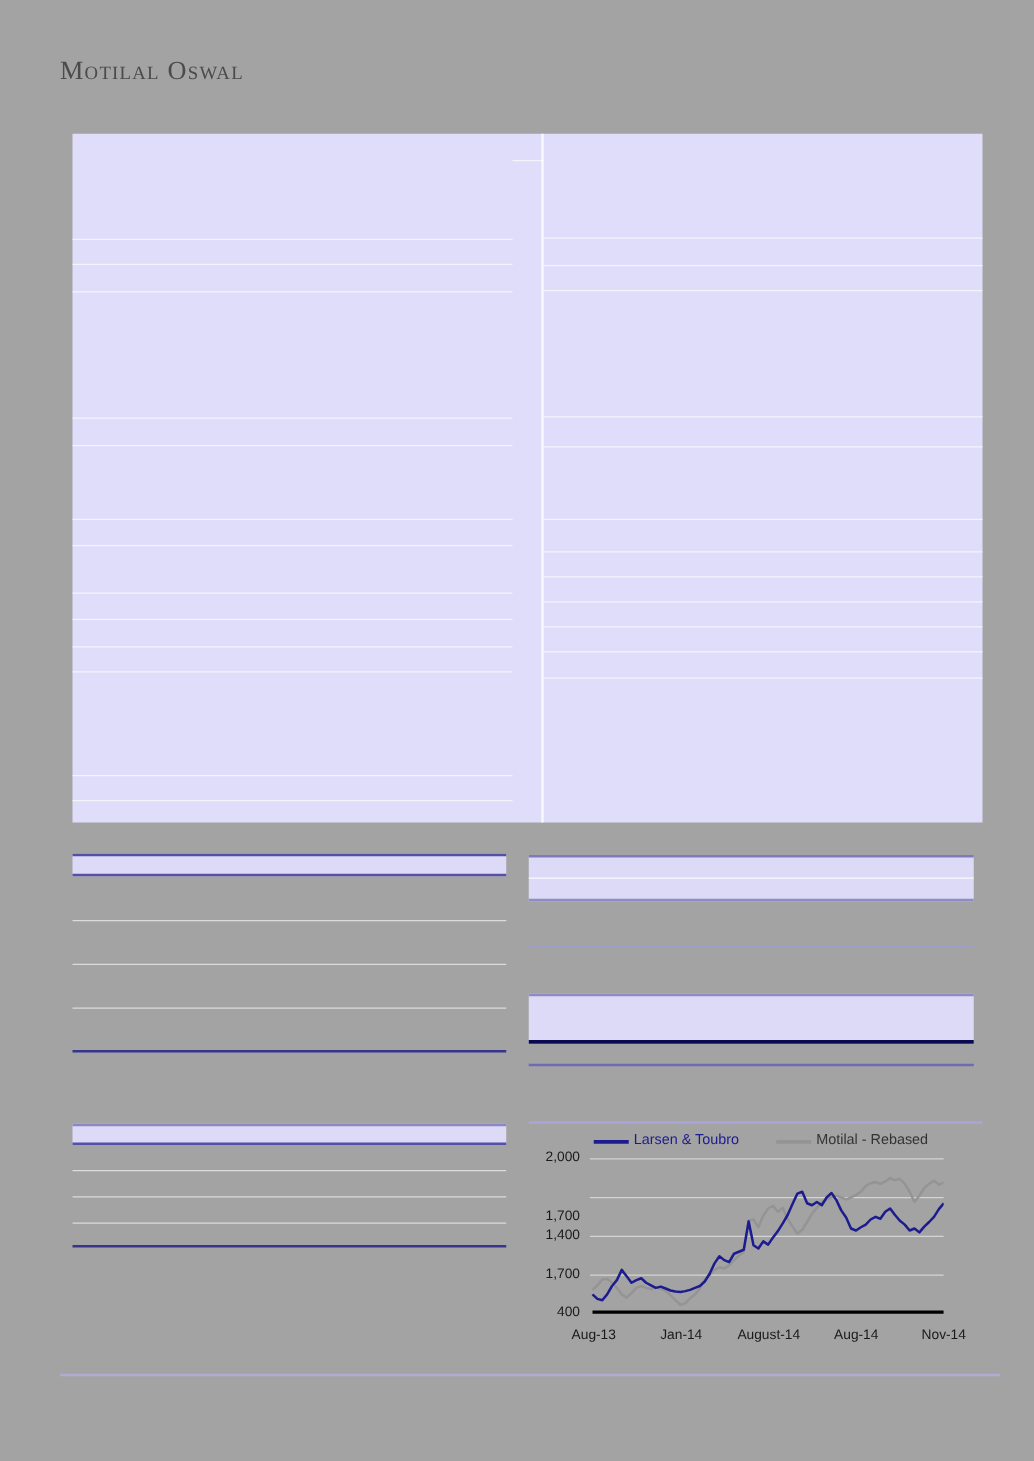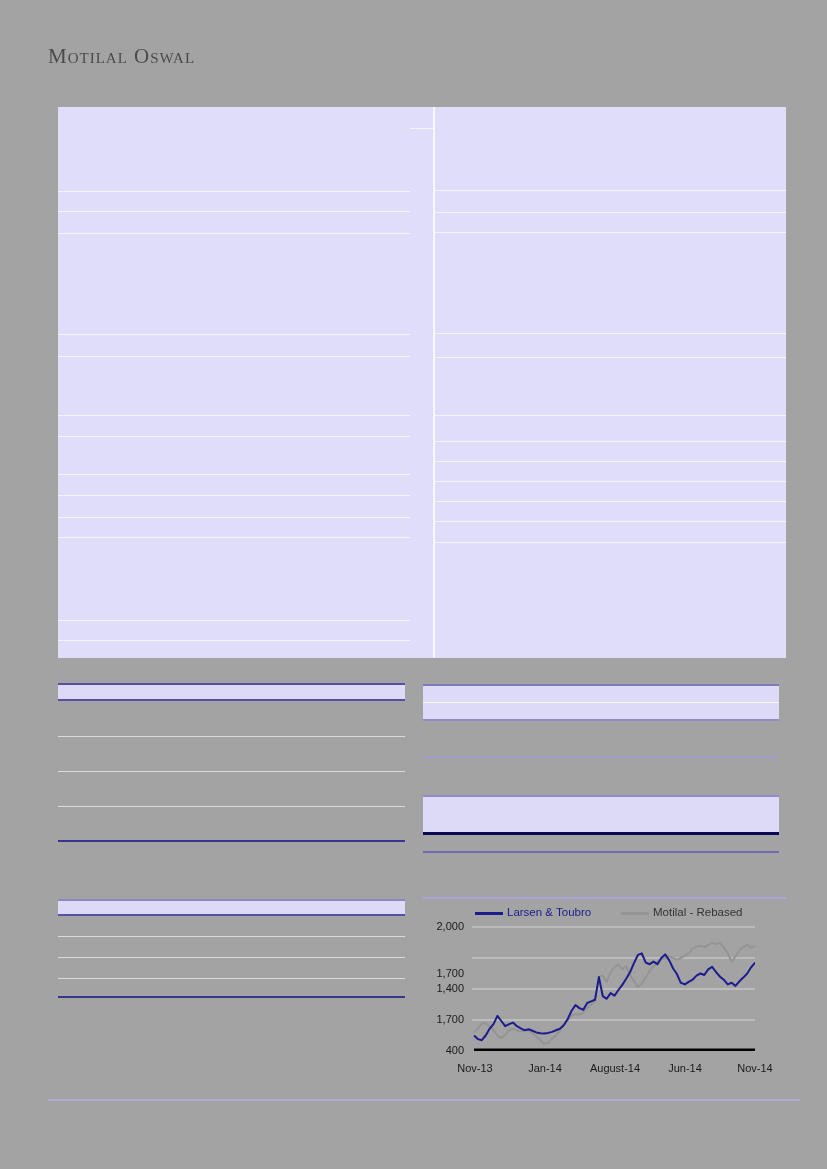--- a/index.html
+++ b/index.html
@@ -106,24 +106,24 @@
   <div class="legend-label navy" style="left:507px;">Larsen &amp; Toubro</div>
   <div class="legend-swatch" style="left:621px;top:912px;width:28px;background:#949494;"></div>
   <div class="legend-label gray" style="left:653px;">Motilal - Rebased</div>
 
   <div class="ytick" style="top:920px;">2,000</div>
   <div class="ytick" style="top:967px;text-align:right;">1,700</div>
   <div class="ytick" style="top:982px;">1,400</div>
   <div class="ytick" style="top:1013px;">1,700</div>
   <div class="ytick" style="top:1044px;">400</div>
 
-  <div class="xtick" style="left:447px;">Nov-13</div>
+  <div class="xtick" style="left:447px;">Aug-13</div>
   <div class="xtick" style="left:517px;">Jan-14</div>
   <div class="xtick" style="left:587px;">August-14</div>
-  <div class="xtick" style="left:657px;">Jun-14</div>
+  <div class="xtick" style="left:657px;">Aug-14</div>
   <div class="xtick" style="left:727px;">Nov-14</div>
 
   <svg class="chart-svg" width="283" height="132" viewBox="0 0 283 132">
       <line x1="0" y1="6" x2="283" y2="6" stroke="#d4d4d4" stroke-width="1"></line>
       <line x1="0" y1="37" x2="283" y2="37" stroke="#d4d4d4" stroke-width="1"></line>
       <line x1="0" y1="68" x2="283" y2="68" stroke="#d4d4d4" stroke-width="1"></line>
       <line x1="0" y1="99" x2="283" y2="99" stroke="#d4d4d4" stroke-width="1"></line>
       <line x1="2" y1="128.7" x2="283" y2="128.7" stroke="#000000" stroke-width="2.6"></line>
       <polyline points="2.0,110.9 5.9,107.3 9.8,102.6 13.7,102.1 17.6,105.2 21.5,109.3 25.4,114.5 29.3,117.1 33.2,113.5 37.1,109.3 41.0,107.8 44.9,109.3 48.8,110.4 52.7,108.8 56.6,109.8 60.5,111.9 64.4,115.0 68.3,119.2 72.3,122.8 76.2,121.7 80.1,117.6 84.0,114.5 87.9,109.8 91.8,102.6 95.7,99.0 99.6,94.9 103.5,92.8 107.4,93.8 111.3,91.3 115.2,87.1 119.1,83.5 123.0,80.4 126.9,55.6 130.8,54.6 134.7,60.8 138.6,51.5 142.5,45.8 146.4,43.7 150.3,48.4 154.2,45.3 158.1,54.0 162.0,60.3 165.9,65.9 169.8,62.8 173.7,56.6 177.6,49.9 181.5,45.3 185.4,40.6 189.3,38.5 193.2,37.0 197.1,35.5 201.0,37.0 204.9,38.5 208.8,37.0 212.8,34.9 216.7,32.4 220.6,27.7 224.5,25.6 228.4,24.6 232.3,26.1 236.2,24.1 240.1,21.5 244.0,23.1 247.9,22.0 251.8,26.1 255.7,32.4 259.6,40.6 263.5,35.5 267.4,29.3 271.3,26.1 275.2,23.6 279.1,26.7 283.0,25.1" fill="none" stroke="#949494" stroke-width="2" stroke-linejoin="round"></polyline>
       <polyline points="2.0,114.5 5.9,118.1 9.8,119.2 13.7,114.5 17.6,107.8 21.5,103.1 25.4,94.9 29.3,100.0 33.2,105.2 37.1,103.1 41.0,101.6 44.9,105.2 48.8,107.3 52.7,109.3 56.6,108.3 60.5,109.8 64.4,111.4 68.3,112.2 72.3,112.6 76.2,111.9 80.1,110.9 84.0,109.3 87.9,107.8 91.8,104.2 95.7,98.0 99.6,89.7 103.5,84.0 107.4,87.1 111.3,88.7 115.2,82.0 119.1,80.4 123.0,78.8 126.9,56.1 130.8,75.2 134.7,77.8 138.6,72.1 142.5,74.7 146.4,69.0 150.3,63.9 154.2,57.7 158.1,51.0 162.0,42.2 165.9,33.9 169.8,32.4 173.7,41.6 177.6,43.2 181.5,40.6 185.4,43.2 189.3,37.0 193.2,33.4 197.1,39.1 201.0,47.3 204.9,53.0 208.8,61.8 212.8,63.4 216.7,60.8 220.6,58.7 224.5,54.6 228.4,52.5 232.3,54.0 236.2,48.4 240.1,45.8 244.0,51.0 247.9,55.6 251.8,58.7 255.7,63.4 259.6,61.8 263.5,64.9 267.4,60.3 271.3,56.6 275.2,52.5 279.1,46.3 283.0,41.6" fill="none" stroke="#1c1c8f" stroke-width="2" stroke-linejoin="round"></polyline>

